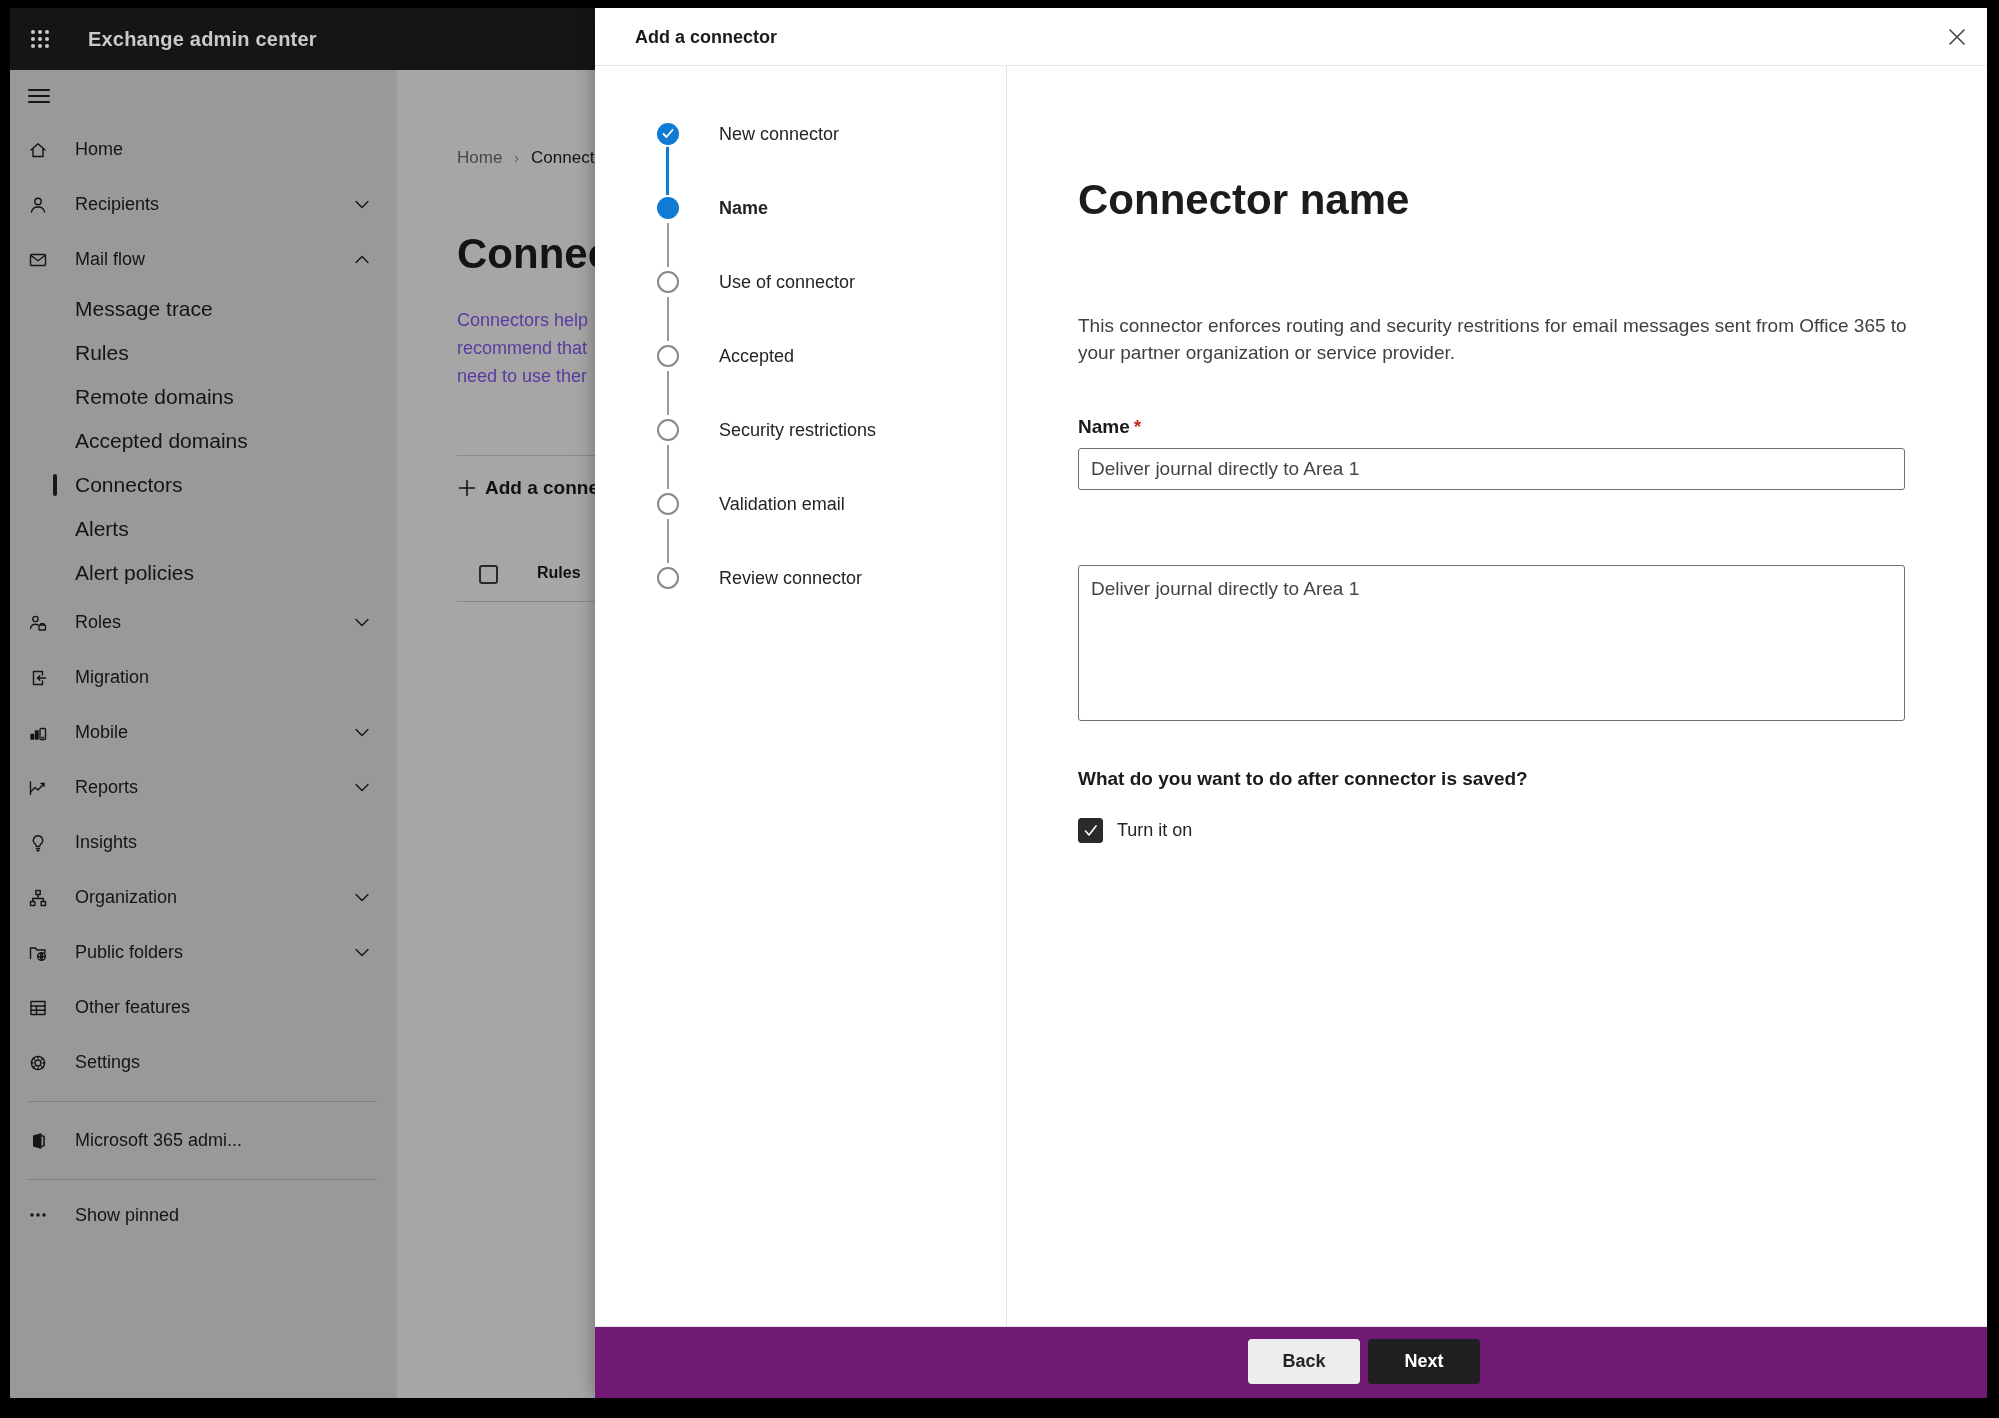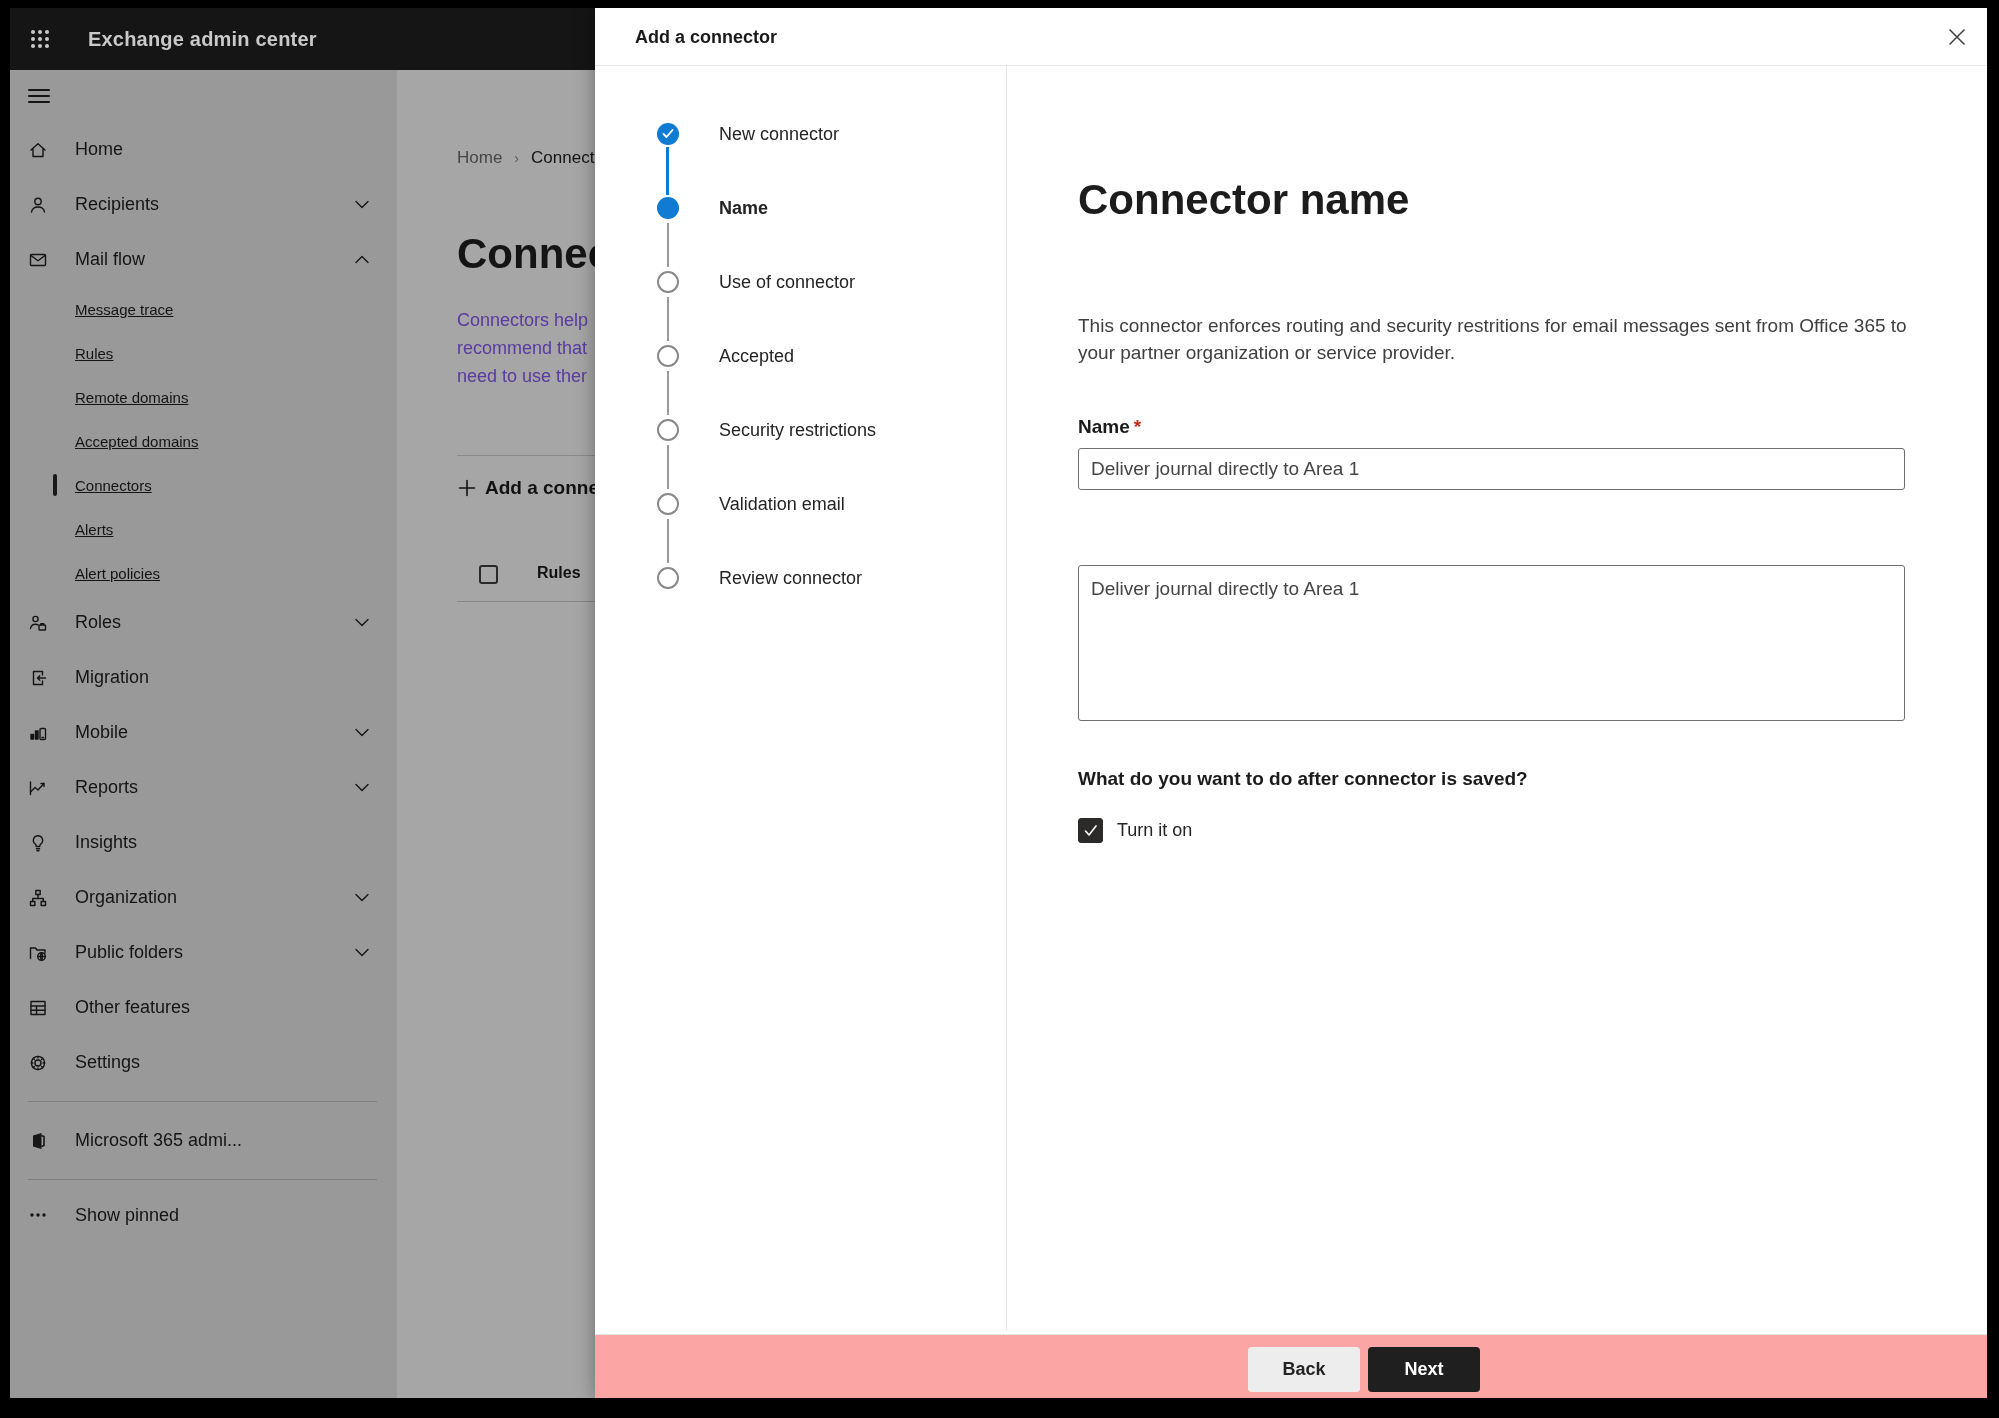--- a/index.html
+++ b/index.html
@@ -14,21 +14,21 @@
   .topbar-title { color:#c9c9c9; font-size:20px; font-weight:600; letter-spacing:.2px; margin-left:18px; }
 
   
   .shell { position:absolute; left:0; top:62px; right:0; bottom:0; display:flex; z-index:1; }
   .sidebar { width:387px; background:#ececec; flex:none; display:flex; flex-direction:column; overflow:hidden; }
   .burger-row { height:52px; display:flex; align-items:center; padding-left:18px; }
   .side-item { display:flex; align-items:center; height:55px; padding:0 28px 0 18px; color:#1f1f1f; font-size:18px; cursor:pointer; position:relative; }
   .side-item .ic { width:20px; height:20px; flex:none; display:flex; align-items:center; justify-content:center; }
   .side-item .lbl { margin-left:27px; white-space:nowrap; }
   .side-item .chev { margin-left:auto; display:flex; }
-  .side-sub { display:flex; align-items:center; height:44px; padding-left:65px; color:#1f1f1f; font-size:15px; cursor:pointer; position:relative;text-decoration:underline; }
+  .side-sub { display:flex; align-items:center; height:44px; padding-left:65px; color:#1f1f1f; font-size:21px; cursor:pointer; position:relative; }
   .side-sub.selected::before { content:""; position:absolute; left:43px; top:11px; width:4px; height:22px; background:#272727; border-radius:2px; }
   .side-divider { height:1px; background:#c4c4c4; margin:11px 20px 11px 18px; }
   svg.stroke { fill:none; stroke:#1f1f1f; stroke-width:1.4; stroke-linecap:round; stroke-linejoin:round; }
   svg.fillics { fill:#1f1f1f; }
 
   
   .content { position:relative; flex:1; background:#fff; overflow:hidden; }
   .breadcrumb { position:absolute; left:60px; top:78px; font-size:17px; color:#6e6e6e; display:flex; align-items:center; gap:12px; white-space:nowrap; }
   .breadcrumb .sep { color:#8a8a8a; font-size:14px; }
   .breadcrumb .crumb-current { color:#1f1f1f; }
@@ -67,21 +67,21 @@
   .req { color:#c42b1c; margin-left:4px; font-weight:700; }
   .name-label { top:350px; }
   .name-input { position:absolute; left:70px; top:382px; width:827px; height:42px; border:1px solid #6f6f6f; border-radius:3px; font-family:"Liberation Sans",sans-serif; font-size:19px; color:#454545; padding:0 12px; background:#fff; }
   .desc-label { top:484px;margin-top:35px; }
   .desc-input { position:absolute; left:70px; top:499px; width:827px; height:156px; border:1px solid #6f6f6f; border-radius:3px; font-family:"Liberation Sans",sans-serif; font-size:19px; color:#454545; padding:10px 12px; resize:none; background:#fff; line-height:25px; }
   .question { position:absolute; left:70px; top:702px; font-size:19px; font-weight:700; color:#1b1b1b; }
   .check-row { position:absolute; left:70px; top:752px; display:flex; align-items:center; cursor:pointer; }
   .checkbox { width:25px; height:25px; background:#2b2a29; border:1px solid #2b2a29; border-radius:3px; display:flex; align-items:center; justify-content:center; }
   .check-row .clabel { margin-left:14px; font-size:18px; color:#242424; }
 
-  .dlg-footer { position:absolute; left:0; right:0; bottom:0; height:64px; border-top:1px solid #e5e5e5; background:#fca5a5; }
+  .dlg-footer { position:absolute; left:0; right:0; bottom:0; height:72px; border-top:1px solid #e5e5e5; background:#701a75; }
   .btn { position:absolute; top:12px; width:112px; height:45px; border:none; border-radius:4px; font-family:"Liberation Sans",sans-serif; font-size:18px; font-weight:600; cursor:pointer; }
   .btn-back { left:653px; background:#ededed; color:#242424; }
   .btn-next { left:773px; background:#1f1f1f; color:#fff; }
 </style>
 </head>
 <body>
 
 <div id="screen">
 <div id="app">
 

